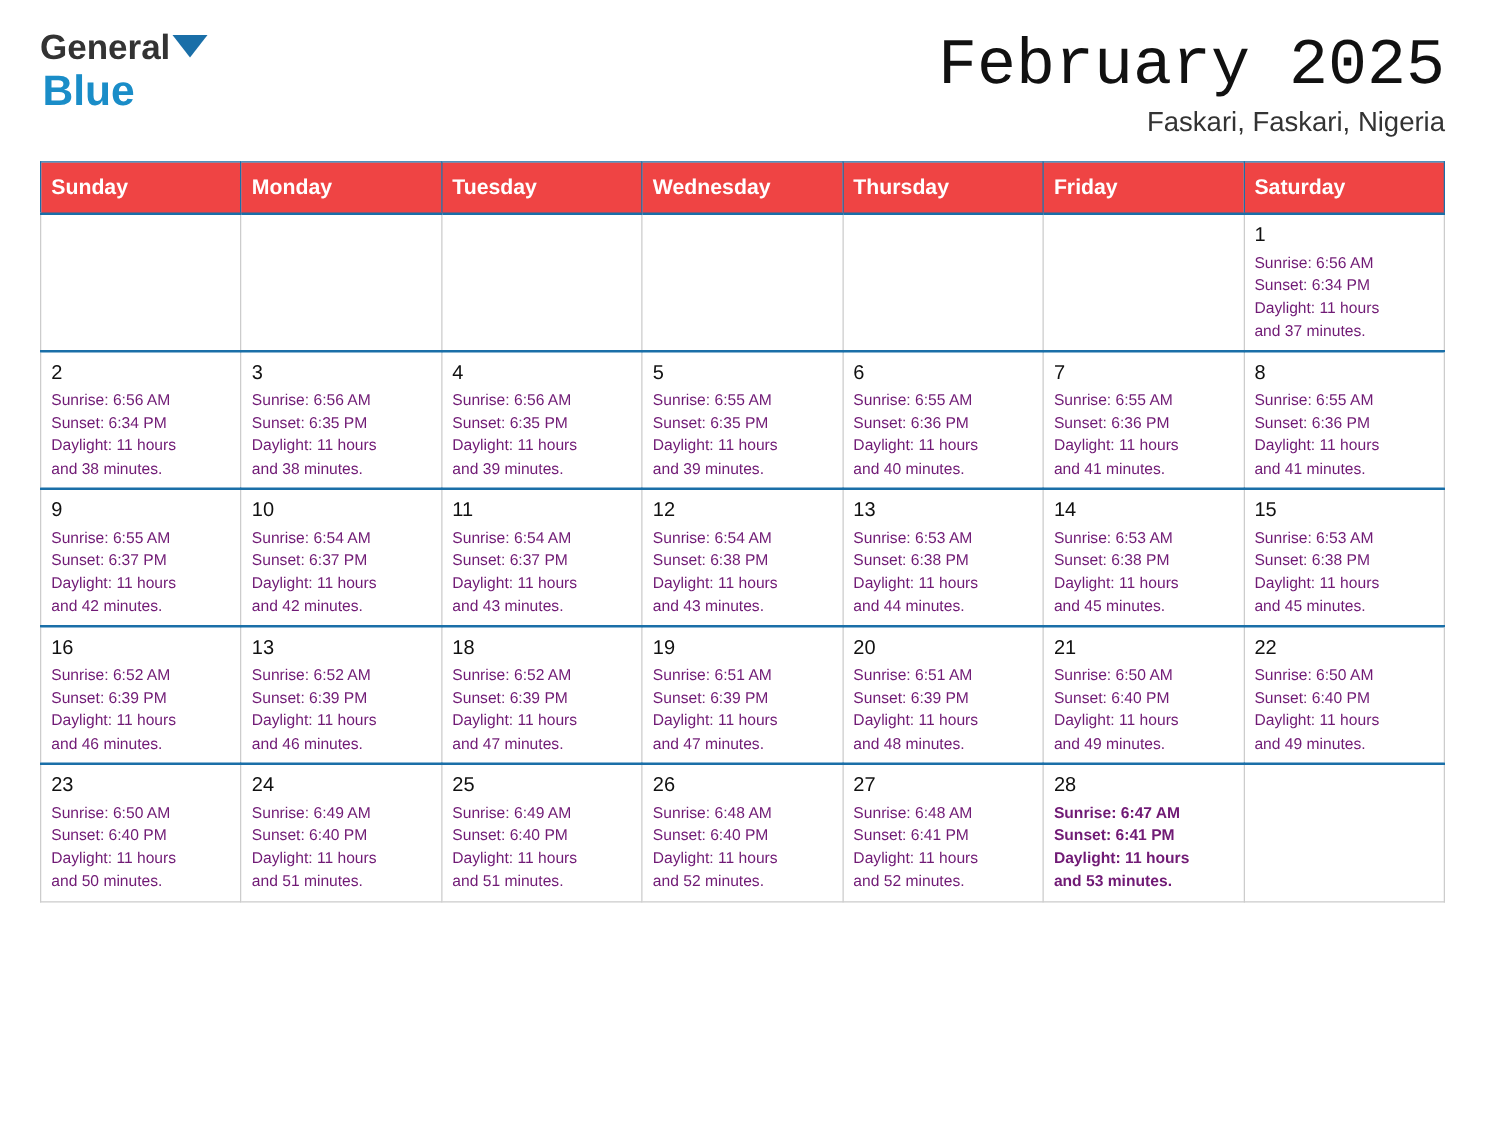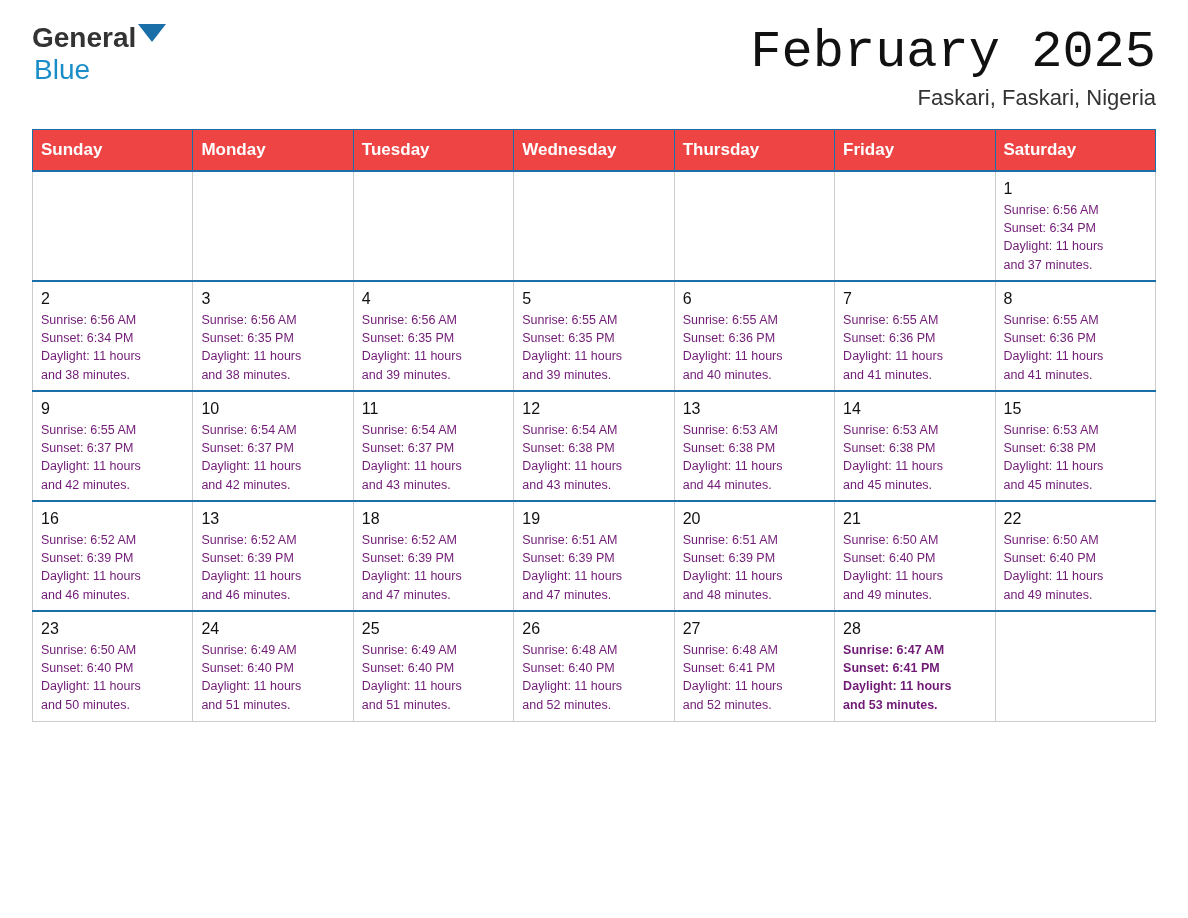--- a/index.html
+++ b/index.html
@@ -17,41 +17,41 @@
       align-items: flex-start;
       margin-bottom: 18px;
     }
     .logo-area {
       display: flex;
       flex-direction: column;
       align-items: flex-start;
     }
     .logo-text {
       display: flex;
-      align-items: flex-start;
+      align-items: center;
       font-size: 28px;
       font-weight: bold;
       color: #333;
       line-height: 1;
     }
     .logo-general { color: #333; }
     .logo-arrow {
       display: inline-block;
       width: 0;
       height: 0;
       border-left: 14px solid transparent;
       border-right: 14px solid transparent;
       border-top: 18px solid #1a6fa8;
       margin-left: 2px;
       margin-bottom: 2px;
     }
     .logo-blue {
       color: #1a8dc8;
-      font-size: 28px;
-      font-weight: normal;
+      font-size: 34px;
+      font-weight: bold;
       margin-top: 2px;
       padding-left: 2px;
     }
     .title-area {
       text-align: right;
     }
     .month-title {
       font-size: 52px;
       font-weight: normal;
       color: #111;

